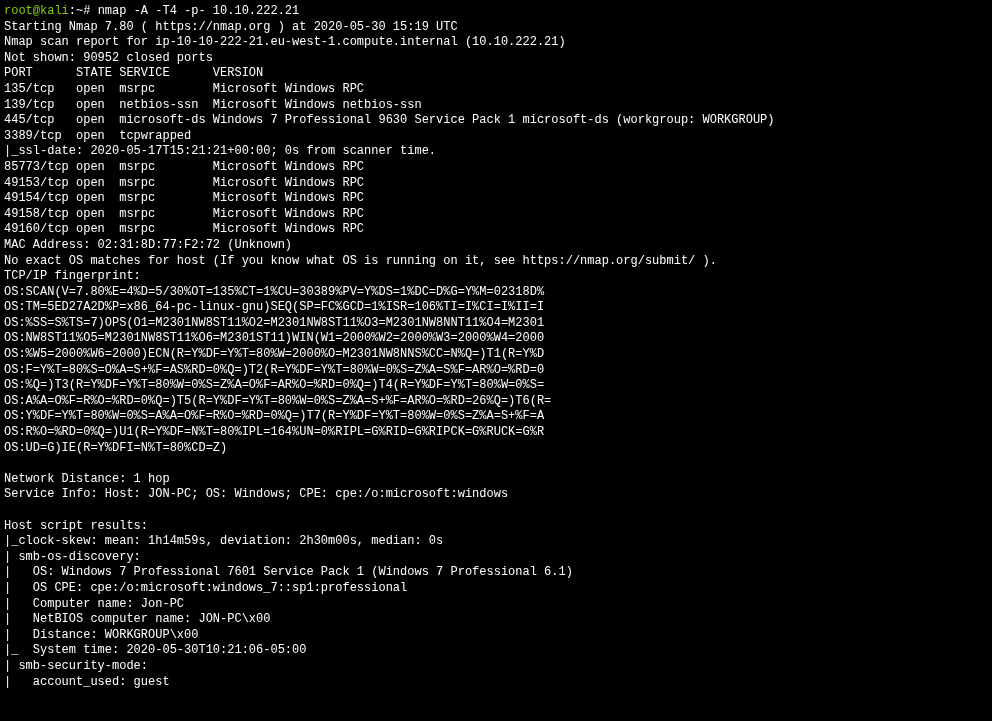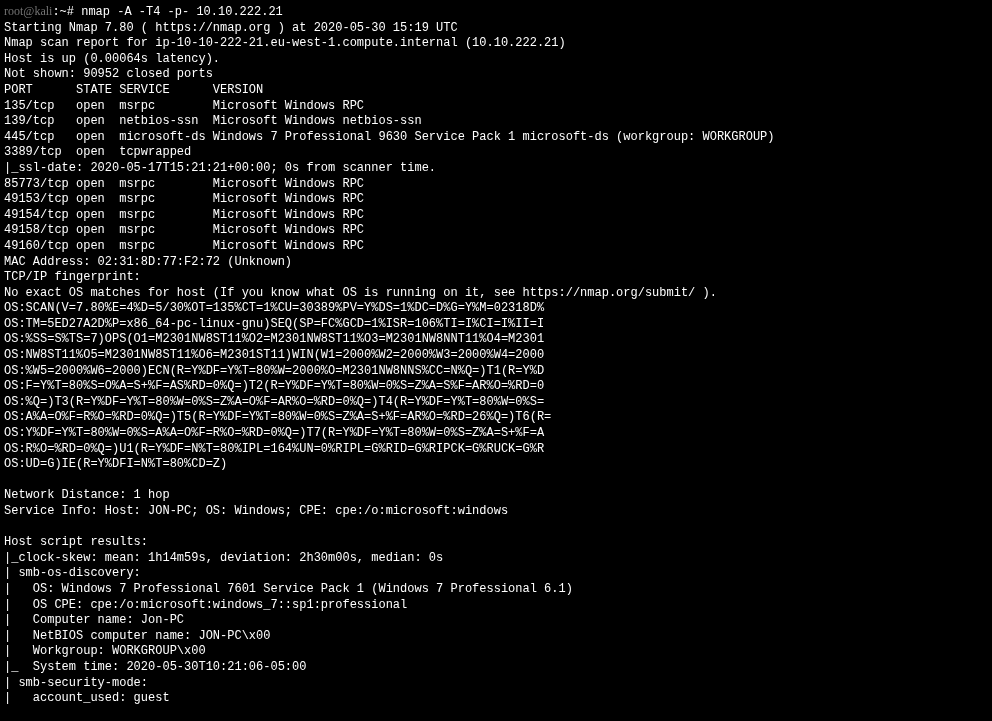--- a/index.html
+++ b/index.html
@@ -15,51 +15,49 @@
       line-height: 1.3;
       padding: 4px;
       width: 992px;
       height: 721px;
       overflow: hidden;
     }
     .terminal-line {
       white-space: pre;
     }
     .prompt-user {
-      color: #737373;
-      font-family: Liberation Serif, serif;
+      color: #84cc16;
     }
     .prompt-host {
       color: #fff;
     }
   </style>
 </head>
 <body>
 
 <div>
   <div class="terminal-line"><span class="prompt-user">root@kali</span><span>:</span><span class="prompt-host">~</span><span>#</span> <span>nmap -A -T4 -p- 10.10.222.21</span></div>
   <div id="output-lines">
       <div class="terminal-line">Starting Nmap 7.80 ( https://nmap.org ) at 2020-05-30 15:19 UTC</div>
       <div class="terminal-line">Nmap scan report for ip-10-10-222-21.eu-west-1.compute.internal (10.10.222.21)</div>
-      <div class="terminal-line">Host is up (0.00064s latency).</div>
       <div class="terminal-line">Not shown: 90952 closed ports</div>
       <div class="terminal-line">PORT      STATE SERVICE      VERSION</div>
       <div class="terminal-line">135/tcp   open  msrpc        Microsoft Windows RPC</div>
       <div class="terminal-line">139/tcp   open  netbios-ssn  Microsoft Windows netbios-ssn</div>
       <div class="terminal-line">445/tcp   open  microsoft-ds Windows 7 Professional 9630 Service Pack 1 microsoft-ds (workgroup: WORKGROUP)</div>
       <div class="terminal-line">3389/tcp  open  tcpwrapped</div>
       <div class="terminal-line">|_ssl-date: 2020-05-17T15:21:21+00:00; 0s from scanner time.</div>
       <div class="terminal-line">85773/tcp open  msrpc        Microsoft Windows RPC</div>
       <div class="terminal-line">49153/tcp open  msrpc        Microsoft Windows RPC</div>
       <div class="terminal-line">49154/tcp open  msrpc        Microsoft Windows RPC</div>
       <div class="terminal-line">49158/tcp open  msrpc        Microsoft Windows RPC</div>
       <div class="terminal-line">49160/tcp open  msrpc        Microsoft Windows RPC</div>
       <div class="terminal-line">MAC Address: 02:31:8D:77:F2:72 (Unknown)</div>
+      <div class="terminal-line">No exact OS matches for host (If you know what OS is running on it, see https://nmap.org/submit/ ).</div>
       <div class="terminal-line">TCP/IP fingerprint:</div>
-      <div class="terminal-line">No exact OS matches for host (If you know what OS is running on it, see https://nmap.org/submit/ ).</div>
       <div class="terminal-line">OS:SCAN(V=7.80%E=4%D=5/30%OT=135%CT=1%CU=30389%PV=Y%DS=1%DC=D%G=Y%M=02318D%</div>
       <div class="terminal-line">OS:TM=5ED27A2D%P=x86_64-pc-linux-gnu)SEQ(SP=FC%GCD=1%ISR=106%TI=I%CI=I%II=I</div>
       <div class="terminal-line">OS:%SS=S%TS=7)OPS(O1=M2301NW8ST11%O2=M2301NW8ST11%O3=M2301NW8NNT11%O4=M2301</div>
       <div class="terminal-line">OS:NW8ST11%O5=M2301NW8ST11%O6=M2301ST11)WIN(W1=2000%W2=2000%W3=2000%W4=2000</div>
       <div class="terminal-line">OS:%W5=2000%W6=2000)ECN(R=Y%DF=Y%T=80%W=2000%O=M2301NW8NNS%CC=N%Q=)T1(R=Y%D</div>
       <div class="terminal-line">OS:F=Y%T=80%S=O%A=S+%F=AS%RD=0%Q=)T2(R=Y%DF=Y%T=80%W=0%S=Z%A=S%F=AR%O=%RD=0</div>
       <div class="terminal-line">OS:%Q=)T3(R=Y%DF=Y%T=80%W=0%S=Z%A=O%F=AR%O=%RD=0%Q=)T4(R=Y%DF=Y%T=80%W=0%S=</div>
       <div class="terminal-line">OS:A%A=O%F=R%O=%RD=0%Q=)T5(R=Y%DF=Y%T=80%W=0%S=Z%A=S+%F=AR%O=%RD=26%Q=)T6(R=</div>
       <div class="terminal-line">OS:Y%DF=Y%T=80%W=0%S=A%A=O%F=R%O=%RD=0%Q=)T7(R=Y%DF=Y%T=80%W=0%S=Z%A=S+%F=A</div>
       <div class="terminal-line">OS:R%O=%RD=0%Q=)U1(R=Y%DF=N%T=80%IPL=164%UN=0%RIPL=G%RID=G%RIPCK=G%RUCK=G%R</div>
@@ -68,18 +66,18 @@
       <div class="terminal-line">Network Distance: 1 hop</div>
       <div class="terminal-line">Service Info: Host: JON-PC; OS: Windows; CPE: cpe:/o:microsoft:windows</div>
       <div class="terminal-line"> </div>
       <div class="terminal-line">Host script results:</div>
       <div class="terminal-line">|_clock-skew: mean: 1h14m59s, deviation: 2h30m00s, median: 0s</div>
       <div class="terminal-line">| smb-os-discovery: </div>
       <div class="terminal-line">|   OS: Windows 7 Professional 7601 Service Pack 1 (Windows 7 Professional 6.1)</div>
       <div class="terminal-line">|   OS CPE: cpe:/o:microsoft:windows_7::sp1:professional</div>
       <div class="terminal-line">|   Computer name: Jon-PC</div>
       <div class="terminal-line">|   NetBIOS computer name: JON-PC\x00</div>
-      <div class="terminal-line">|   Workgroup: WORKGROUP\x00</div>
+      <div class="terminal-line">|   Distance: WORKGROUP\x00</div>
       <div class="terminal-line">|_  System time: 2020-05-30T10:21:06-05:00</div>
       <div class="terminal-line">| smb-security-mode: </div>
       <div class="terminal-line">|   account_used: guest</div>
     </div>
 </div>
 
 </body></html>

